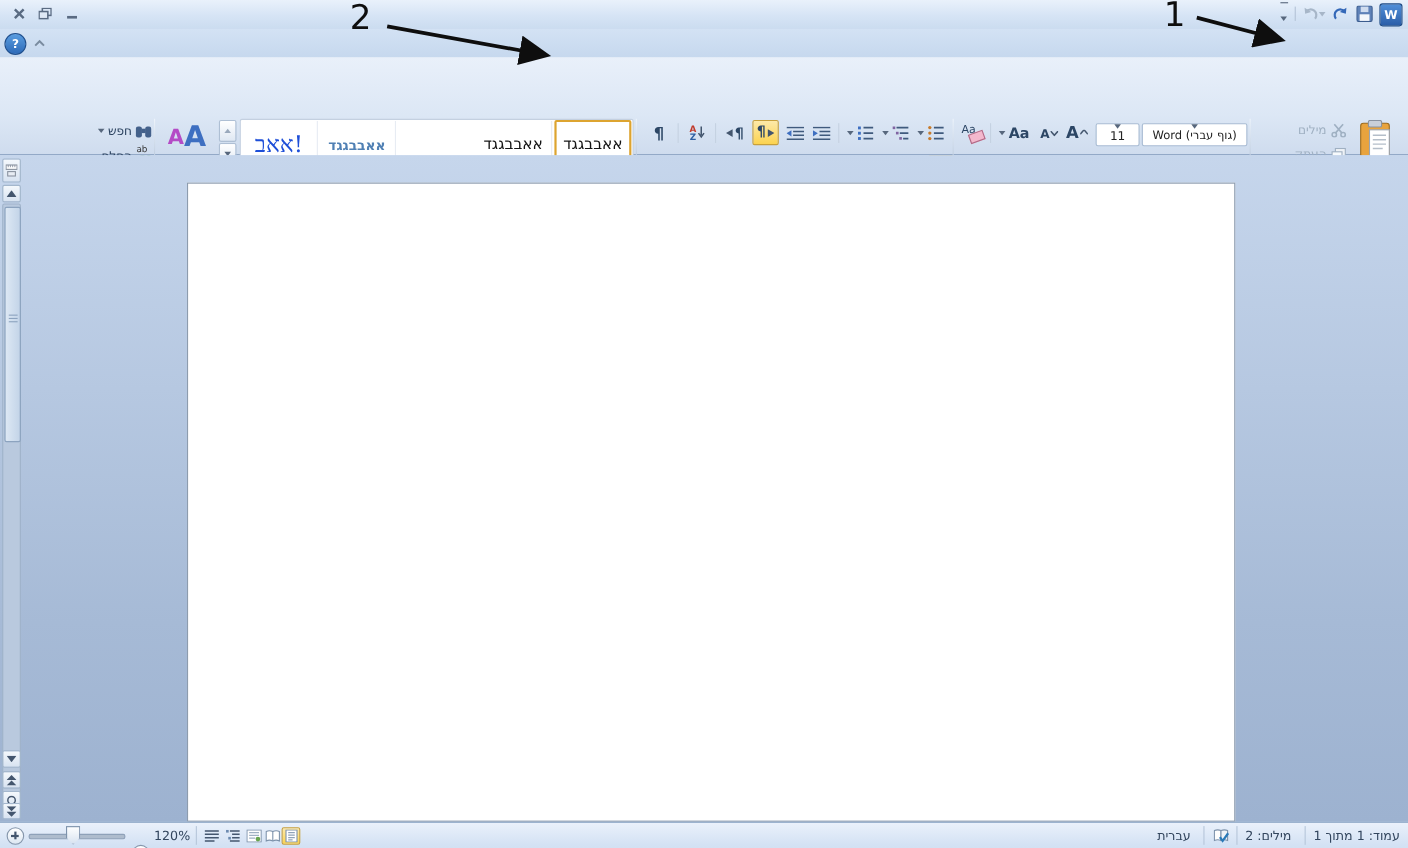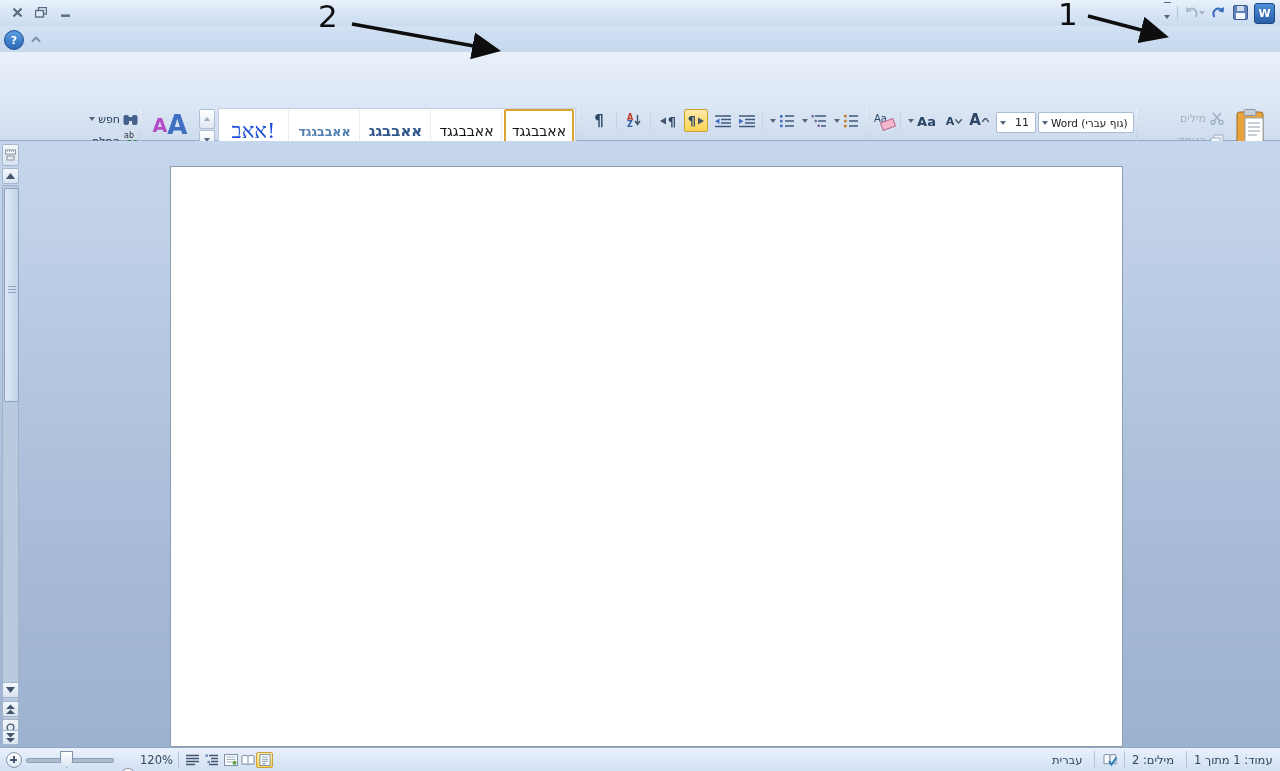--- a/index.html
+++ b/index.html
@@ -36,21 +36,21 @@
     background:linear-gradient(#eef4fb,#bccbde 50%,#eef4fb);}
   .grplabel{position:absolute;top:122px;font-size:11px;color:#52709a;text-align:center;}
   .launcher{position:absolute;top:122px;width:12px;height:12px;}
   .caret{width:0;height:0;border-left:3px solid transparent;border-right:3px solid transparent;
     border-top:4px solid #57677d;display:inline-block;}
   .caret.up{border-top:none;border-bottom:4px solid #9aa9bc;}
   .rlabel{font-size:11px;color:#29405e;}
   .rlabel.dis{color:#9fb0c2;}
   .hl{background:linear-gradient(#fde9a9,#fcd34f);border:1px solid #c7a03c;border-radius:2px;}
   .combo{background:#fff;border:1px solid #a9bcd3;border-radius:2px;display:flex;
-    align-items:center;font-size:11px;color:#222;}
+    align-items:center;font-size:11px;color:#222;flex-direction:column;}
   .glyphbtn{font-size:13px;color:#2c4665;}
 
   
   #gallery{left:218px;top:56px;width:358px;height:62px;background:#fff;
     border:1px solid #c4d0e0;border-radius:2px;box-sizing:border-box;}
   .stycard{position:absolute;top:1px;height:58px;width:70px;display:flex;flex-direction:column;
     align-items:center;justify-content:center;gap:3px;background:#fff;border-right:1px solid #e7ecf3;box-sizing:border-box;}
   .stycard.sel{border:2px solid #dda430;border-radius:2px;top:0px;height:60px;}
   .sty-sample{font-size:14px;color:#141414;line-height:17px;}
   .sty-name{font-size:10.5px;color:#3c3c3c;direction:rtl;}
@@ -213,24 +213,20 @@
   </div>
 
   <div id="gallery" class="abs">
     <div class="stycard" style="left:0px;">
       <span class="sty-sample" style="font-family:'DejaVu Serif',serif;font-size:21px;color:#1d4ed8;">אאב!</span>
       <span class="sty-name">כותרת ט...</span>
     </div>
     <div class="stycard" style="left:71px;">
       <span class="sty-sample" style="font-weight:bold;font-size:12.5px;color:#5080b4;">אאבבגגד</span>
       <span class="sty-name">כותרת 2</span>
-    </div>
-    <div class="stycard" style="left:142px;">
-      <span class="sty-sample" style="font-weight:bold;font-size:15px;color:#30578b;">אאבבגג</span>
-      <span class="sty-name">כותרת 1</span>
     </div>
     <div class="stycard" style="left:213px;">
       <span class="sty-sample">אאבבגגד</span>
       <span class="sty-name">¶ ללא מר...</span>
     </div>
     <div class="stycard sel" style="left:285px;">
       <span class="sty-sample">אאבבגגד</span>
       <span class="sty-name">¶ רגיל</span>
     </div>
   </div>

